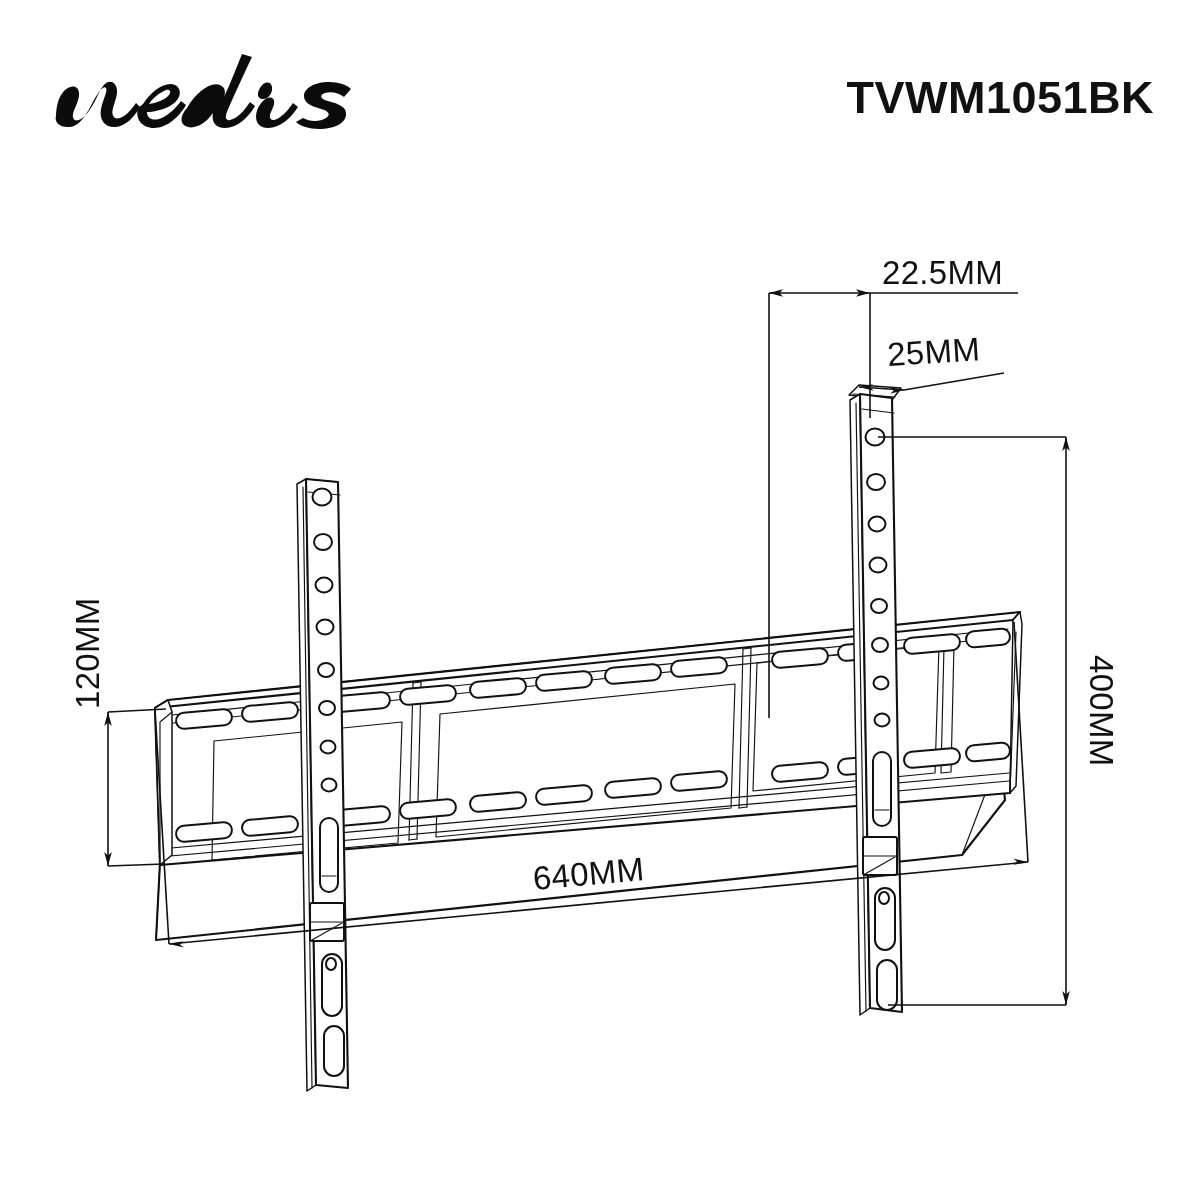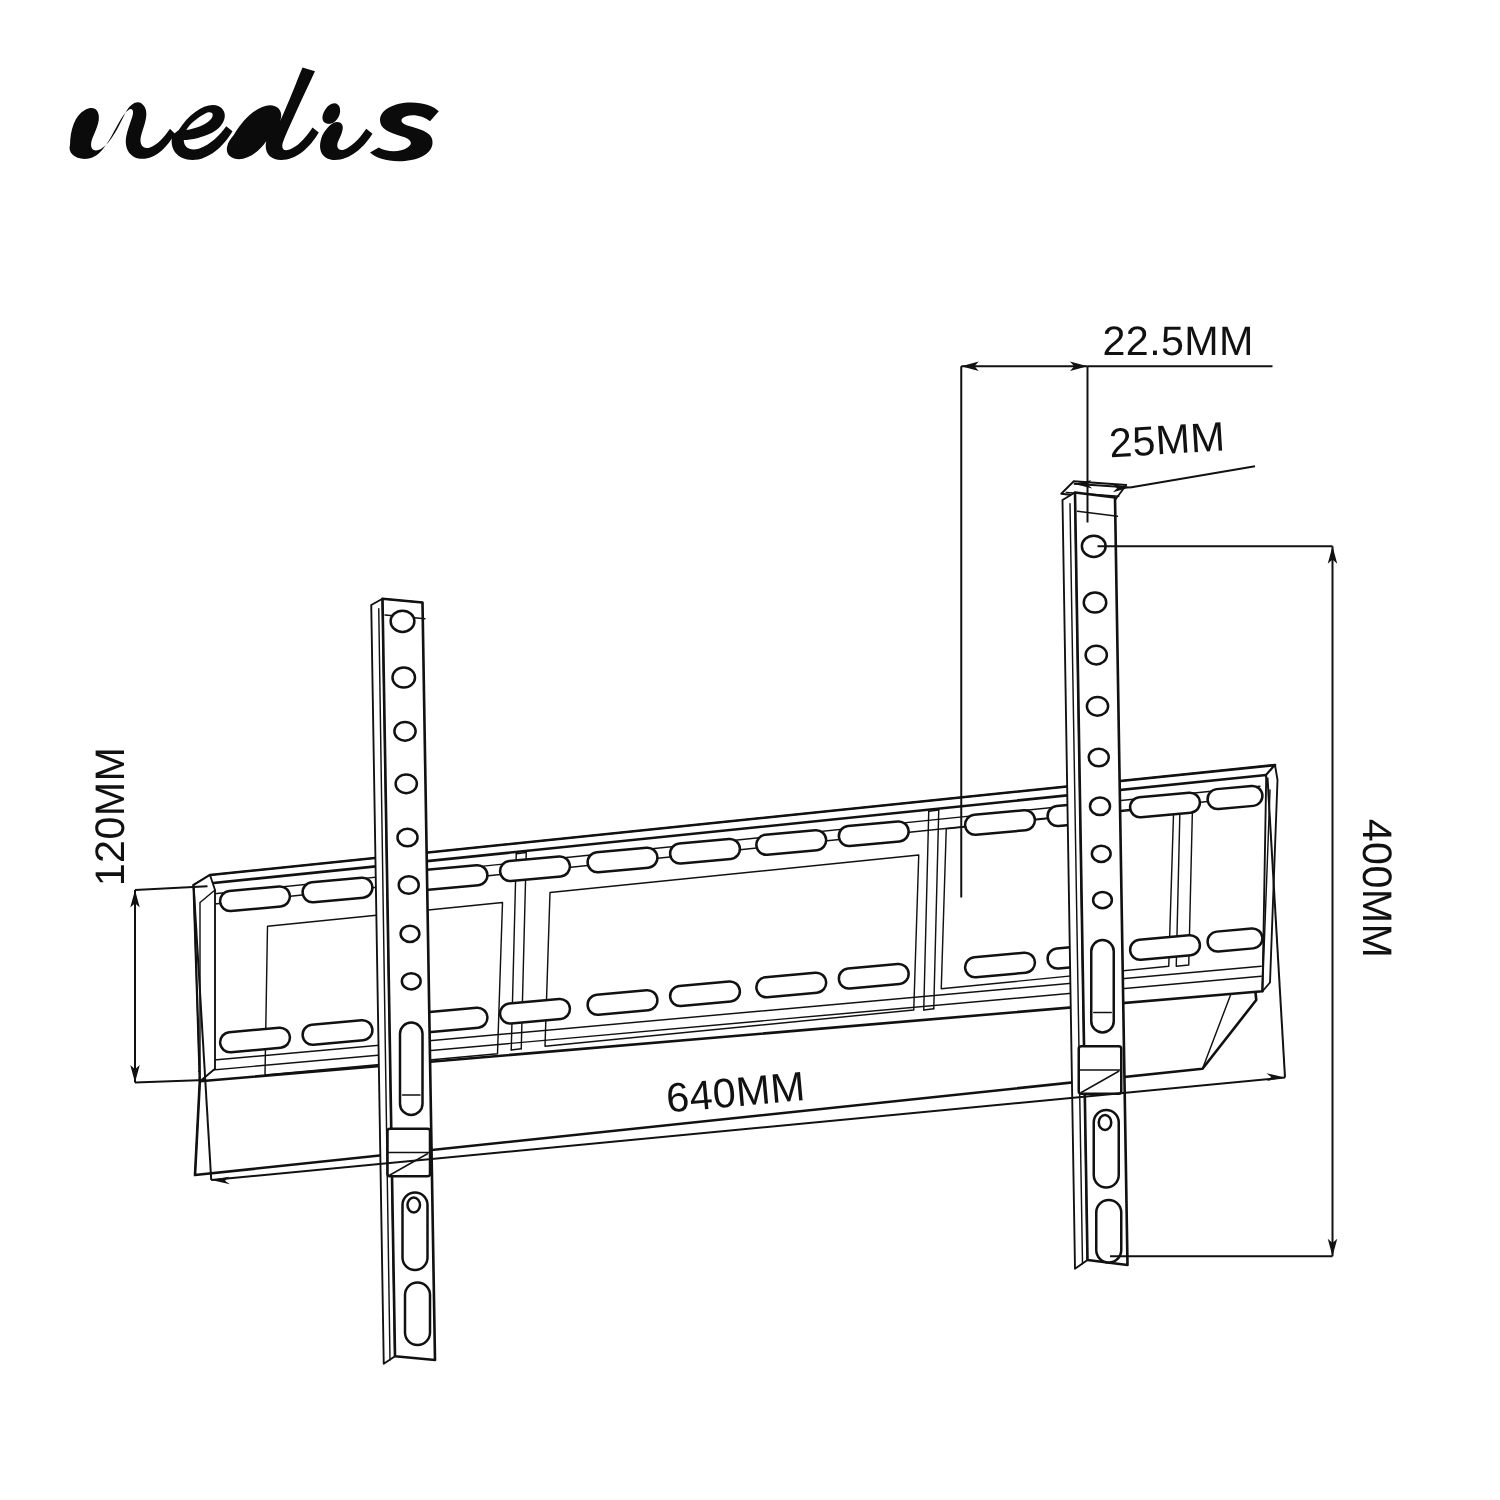--- a/index.html
+++ b/index.html
@@ -110,20 +110,21 @@
 
           <path d="M255 72 C262 76, 272 76, 278 72 C283 69, 281 65, 273 63
                    C263 60, 256 57, 256 50 C256 42, 267 36, 281 36
                    C291 36, 299 39, 303 43 L296 51 C291 47, 283 45, 277 47
                    C271 49, 272 53, 280 55 C291 58, 299 61, 298 69
                    C297 78, 285 83, 271 83 C261 83, 252 80, 248 76 Z"></path>
         </g>
       </svg>
     </div>
 
+    <div id="product-code">TVWM1051BK</div>
   </div>
 
   <div id="drawing">
     <svg viewBox="0 0 1200 1200" xmlns="http://www.w3.org/2000/svg" aria-hidden="true">
 
       <defs>
 
         <marker id="arrL" markerWidth="14" markerHeight="10" refX="13" refY="5" orient="auto">
           <path d="M13,5 L0,1.6 L3.6,5 L0,8.4 Z" class="dimarrow"></path>
         </marker>

